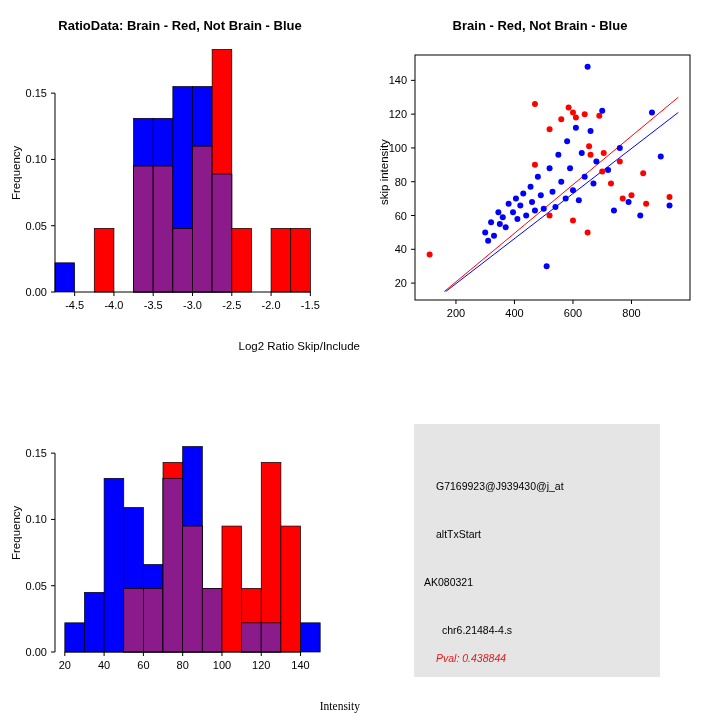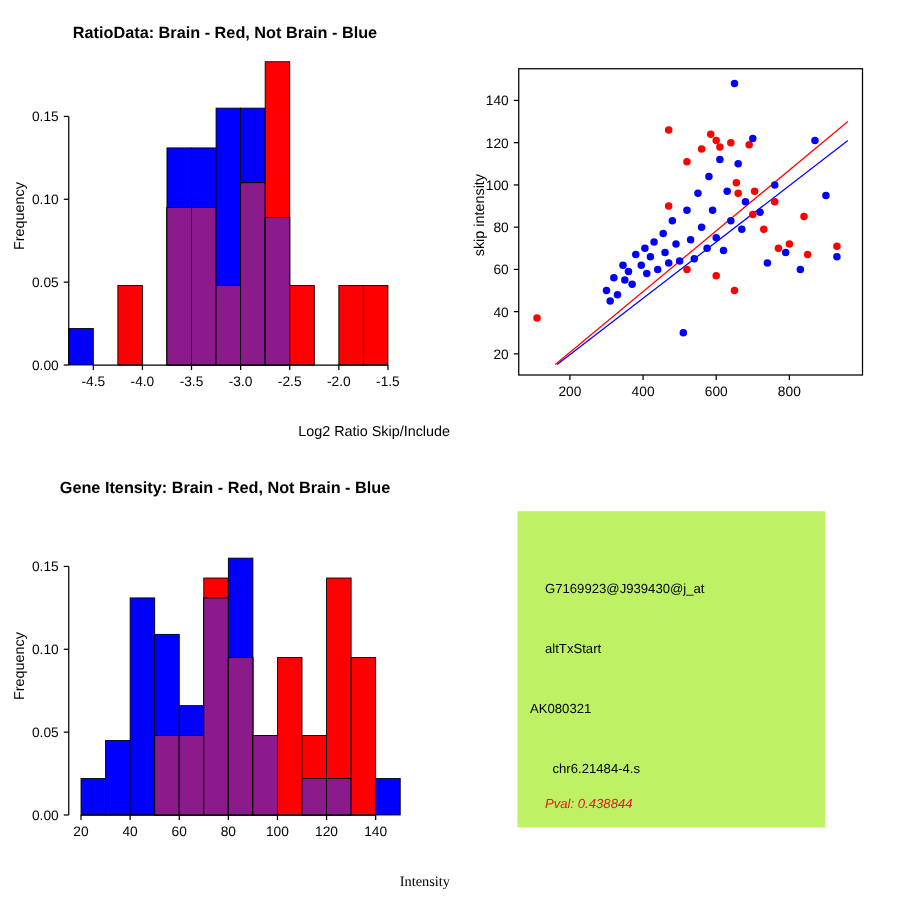--- a/index.html
+++ b/index.html
@@ -3,21 +3,21 @@
 <meta charset="utf-8">
 <style>
   html,body{margin:0;padding:0;}
   body{width:720px;height:720px;background:#ffffff;font-family:"Liberation Sans",sans-serif;color:#000;}
   #root{position:relative;width:632px;height:720px;}
   .panel{position:absolute;}
   .ptitle{font-weight:bold;font-size:13px;text-align:center;color:#000;}
   .axlabel{font-size:11.5px;text-align:right;}
   .ylabel{font-size:11.5px;transform:rotate(-90deg);transform-origin:left top;white-space:nowrap;}
   svg{display:block;}
-  .infobox{background:#bef264;}
+  .infobox{background:#e5e5e5;margin-top:15px;}
   .infotext{font-size:10.5px;color:#000;}
   .infotext.pval{color:#e01b1b;font-style:italic;}
 </style>
 </head>
 <body>
 
 <div id="root">
 
   <div class="panel" style="left:0;top:0;width:360px;height:360px;">
     <div class="ptitle" style="position:absolute;left:0;top:18px;width:360px;">RatioData: Brain - Red, Not Brain - Blue</div>
@@ -67,20 +67,21 @@
         <line x1="55" y1="225.71428571428572" x2="51" y2="225.71428571428572" stroke="#000" stroke-width="1"></line>
         <text x="47" y="229.71428571428572" font-size="11" font-family="Liberation Sans, sans-serif" text-anchor="end" fill="#000">0.05</text>
         <line x1="55" y1="159.42857142857142" x2="51" y2="159.42857142857142" stroke="#000" stroke-width="1"></line>
         <text x="47" y="163.42857142857142" font-size="11" font-family="Liberation Sans, sans-serif" text-anchor="end" fill="#000">0.10</text>
         <line x1="55" y1="93.14285714285714" x2="51" y2="93.14285714285714" stroke="#000" stroke-width="1"></line>
         <text x="47" y="97.14285714285714" font-size="11" font-family="Liberation Sans, sans-serif" text-anchor="end" fill="#000">0.15</text>
       </svg>
   </div>
 
   <div class="panel" style="left:360px;top:0;width:360px;height:360px;">
+    <div class="ptitle" style="position:absolute;left:0;top:18px;width:360px;">Brain - Red, Not Brain - Blue</div>
     <div style="position:absolute;left:18px;top:205px;">
       <div class="ylabel">skip intensity</div>
     </div>
     <svg id="svg-scatter" width="360" height="360" style="position:absolute;left:0;top:0;">
         <rect x="55" y="55" width="275" height="245" fill="none" stroke="#000" stroke-width="1"></rect>
         <line x1="84.25531914893617" y1="291.55172413793105" x2="318.29787234042556" y2="97.24137931034483" stroke="#ff0000" stroke-width="1"></line>
         <line x1="85.71808510638297" y1="291.55172413793105" x2="318.29787234042556" y2="112.44827586206898" stroke="#0000ff" stroke-width="1"></line>
         <circle cx="69.62765957446808" cy="254.3793103448276" r="3" fill="#ff0000"></circle>
         <circle cx="174.9468085106383" cy="104" r="3" fill="#ff0000"></circle>
         <circle cx="189.5744680851064" cy="129.34482758620692" r="3" fill="#ff0000"></circle>
@@ -172,21 +173,20 @@
         <line x1="55" y1="147.9310344827586" x2="51" y2="147.9310344827586" stroke="#000" stroke-width="1"></line>
         <text x="47" y="151.9310344827586" font-size="11" font-family="Liberation Sans, sans-serif" text-anchor="end" fill="#000">100</text>
         <line x1="55" y1="114.13793103448276" x2="51" y2="114.13793103448276" stroke="#000" stroke-width="1"></line>
         <text x="47" y="118.13793103448276" font-size="11" font-family="Liberation Sans, sans-serif" text-anchor="end" fill="#000">120</text>
         <line x1="55" y1="80.34482758620689" x2="51" y2="80.34482758620689" stroke="#000" stroke-width="1"></line>
         <text x="47" y="84.34482758620689" font-size="11" font-family="Liberation Sans, sans-serif" text-anchor="end" fill="#000">140</text>
       </svg>
   </div>
 
   <div class="panel" style="left:0;top:360px;width:360px;height:360px;">
-    <div class="ptitle" style="position:absolute;left:0;top:22px;width:360px;">Gene Itensity: Brain - Red, Not Brain - Blue</div>
     <div style="position:absolute;left:10px;top:200px;">
       <div class="ylabel">Frequency</div>
     </div>
     <div class="axlabel" style="position:absolute;left:0;top:340px;width:360px;font-family:Liberation Serif, serif;">Intensity</div>
     <svg id="svg-hist-intensity" width="360" height="360" style="position:absolute;left:0;top:0;">
         <rect x="64.82142857142857" y="262.8342857142857" width="19.64285714285714" height="29.165714285714273" fill="#0000ff" stroke="#000" stroke-width="0.7"></rect>
         <rect x="84.46428571428571" y="232.34285714285713" width="19.642857142857153" height="59.65714285714287" fill="#0000ff" stroke="#000" stroke-width="0.7"></rect>
         <rect x="104.10714285714286" y="118.33142857142855" width="19.64285714285714" height="173.66857142857145" fill="#0000ff" stroke="#000" stroke-width="0.7"></rect>
         <rect x="123.75" y="147.49714285714285" width="19.642857142857167" height="144.50285714285715" fill="#0000ff" stroke="#000" stroke-width="0.7"></rect>
         <rect x="123.75" y="228.3657142857143" width="19.642857142857167" height="63.63428571428571" fill="#ff0000" stroke="#000" stroke-width="0.7"></rect>

